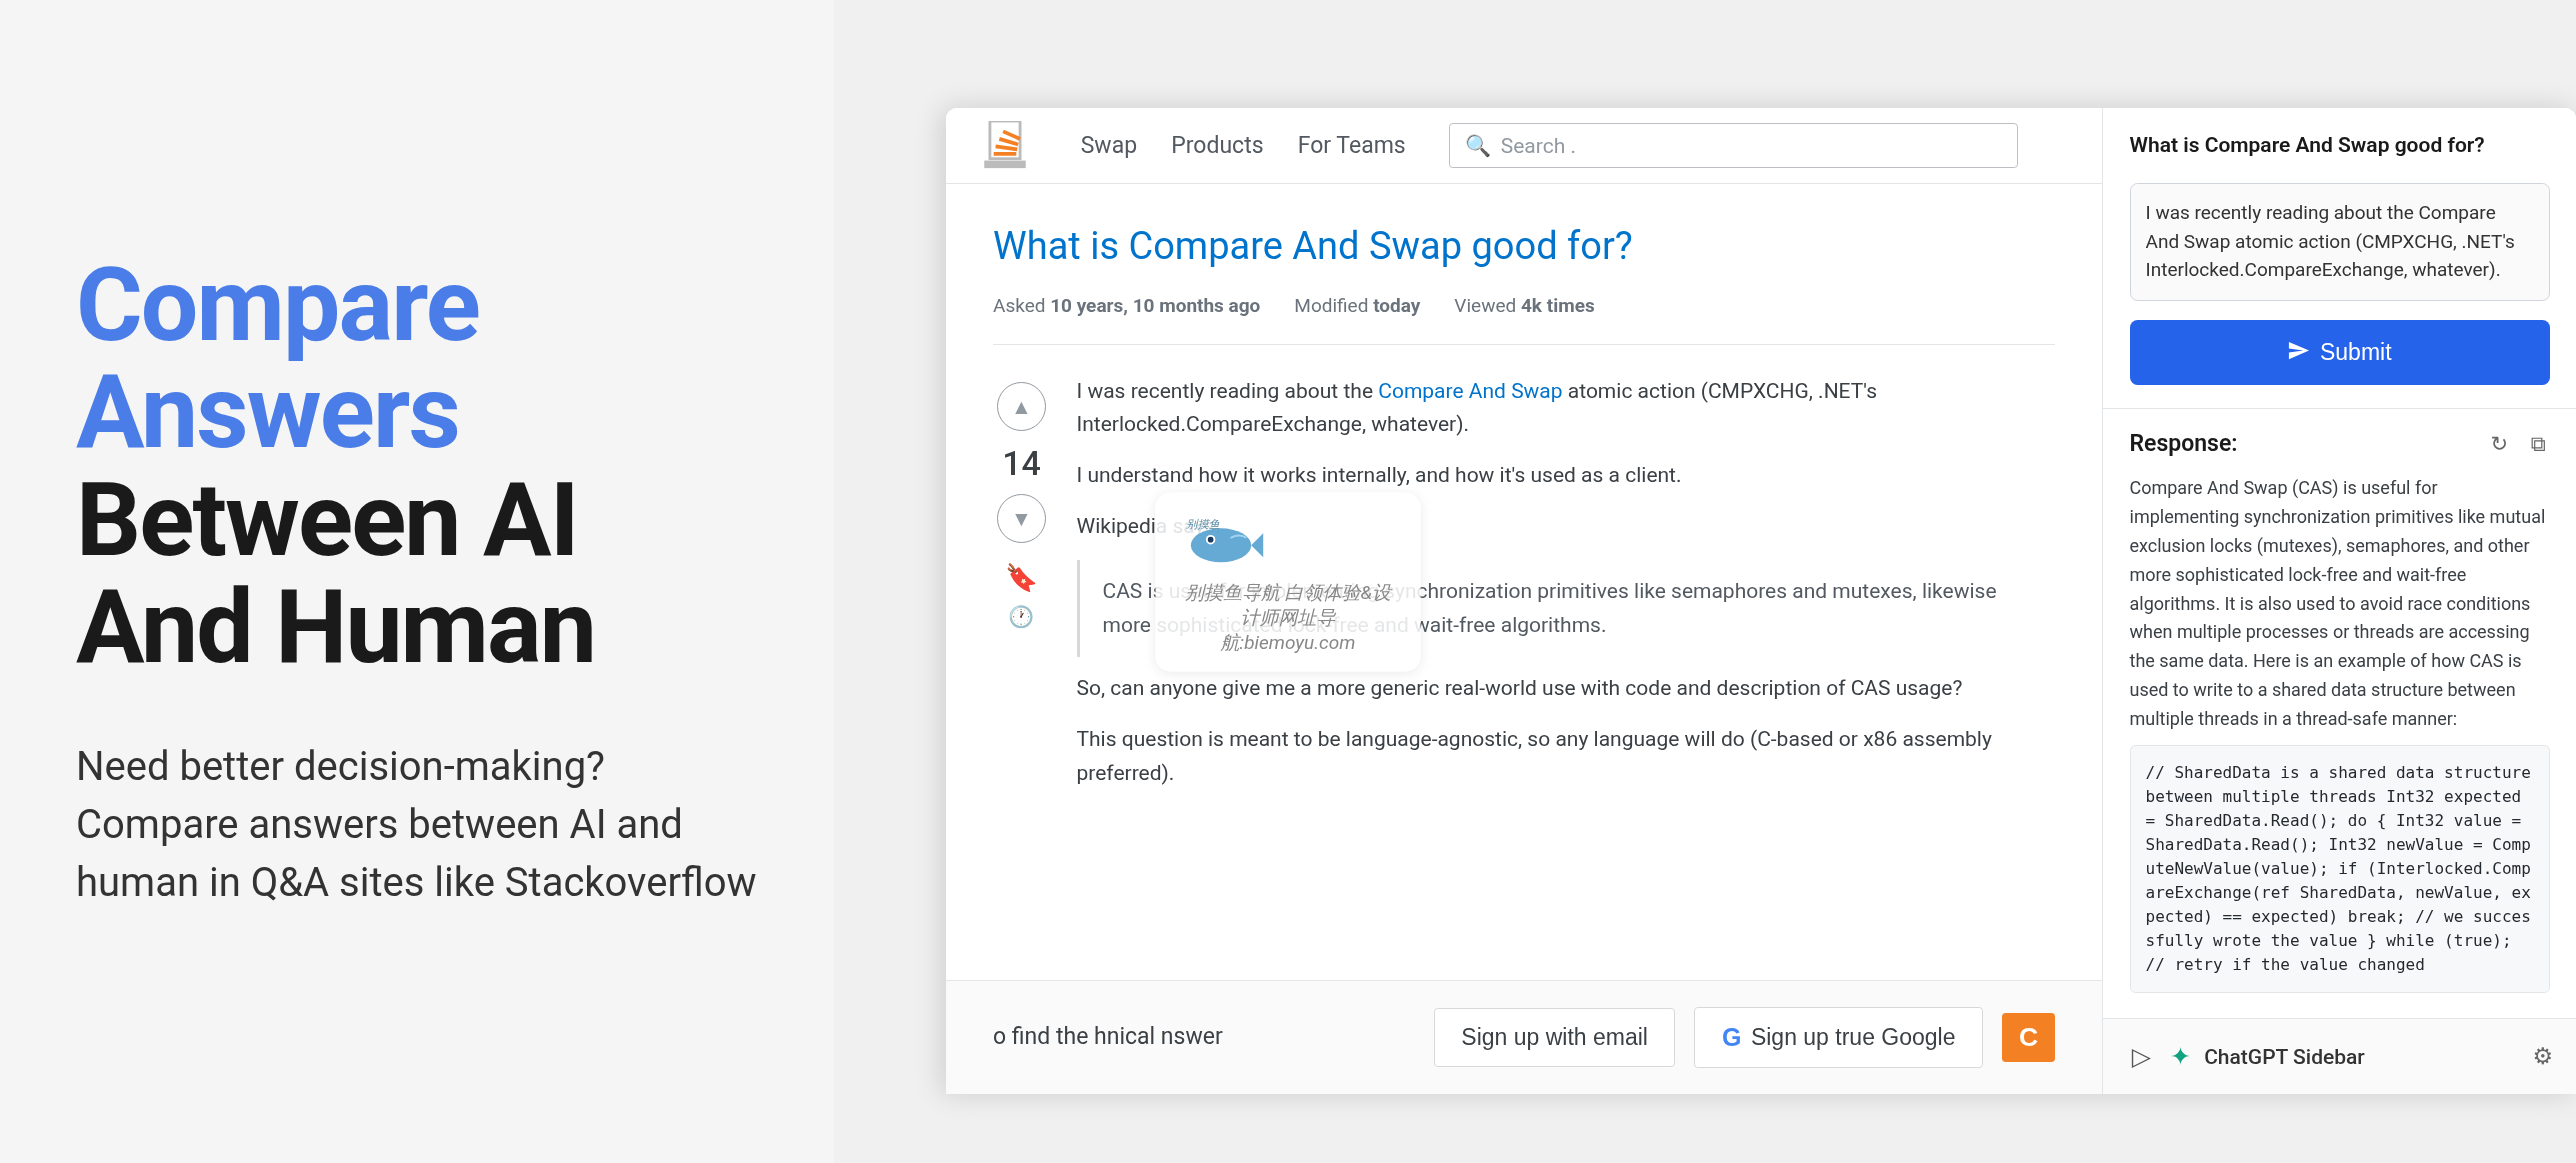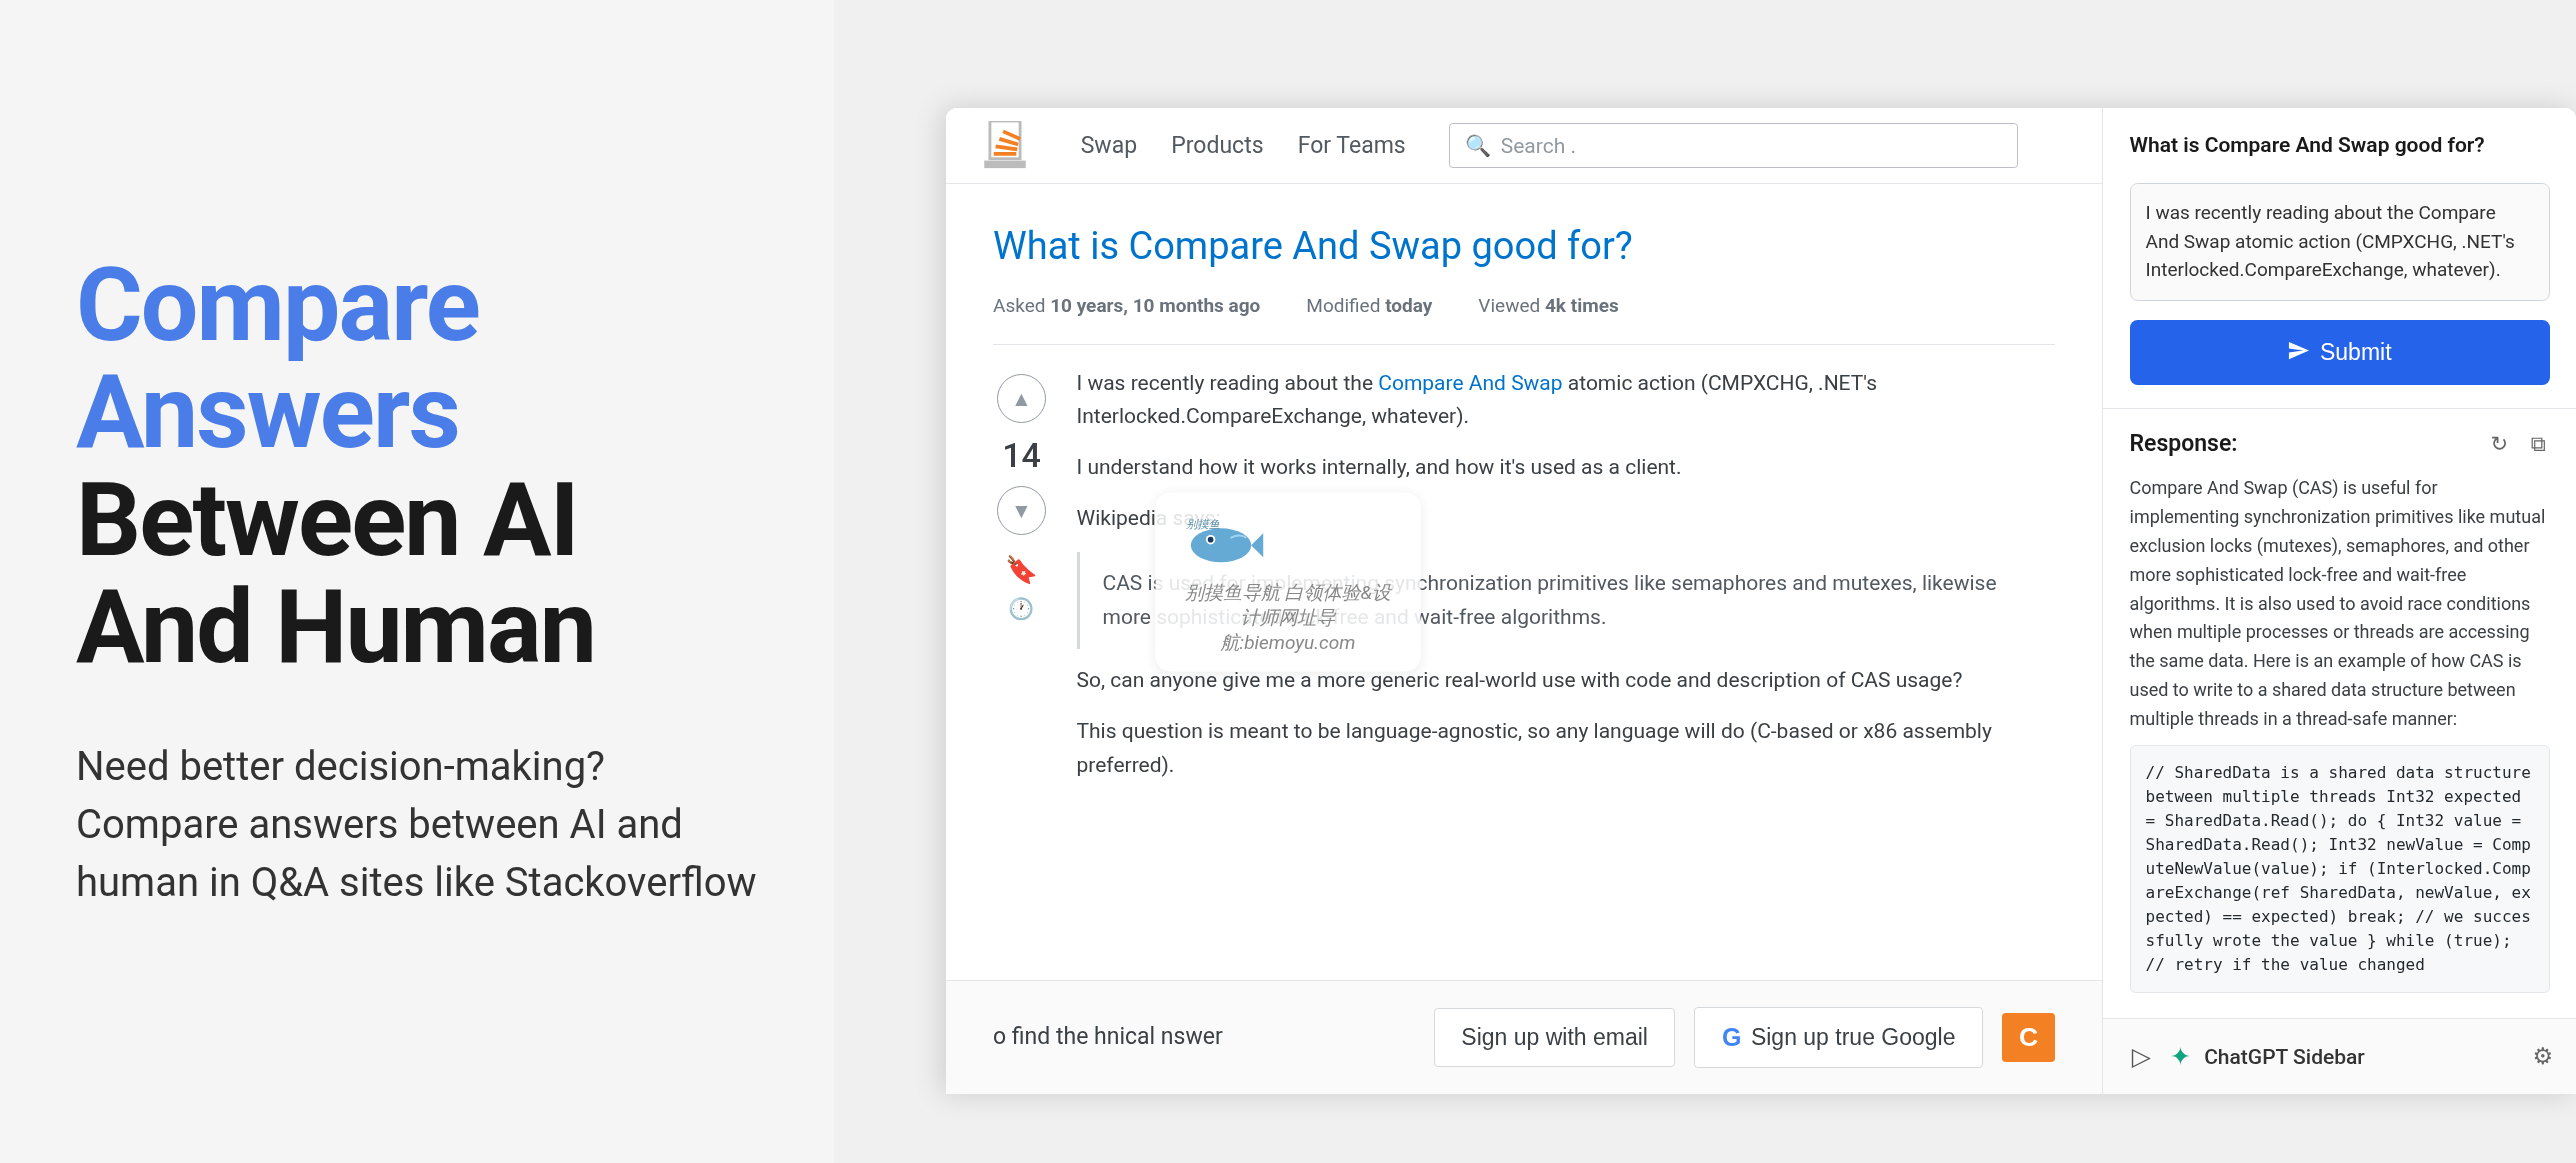--- a/index.html
+++ b/index.html
@@ -203,24 +203,24 @@
       font-size: 38px;
       font-weight: 400;
       color: #0074cc;
       line-height: 1.3;
       margin-bottom: 23px;
       cursor: pointer;
     }
 
     .so-question-meta {
       display: flex;
-      gap: 46px;
+      gap: 34px;
       font-size: 19px;
       color: #6a737c;
-      margin-bottom: 22px;
+      margin-bottom: 30px;
       padding-bottom: 26.5px;
       border-bottom: 0.9px solid #e3e6e8;
     }
 
     
     .so-question-body {
       display: flex;
       gap: 26.5px;
     }
 

